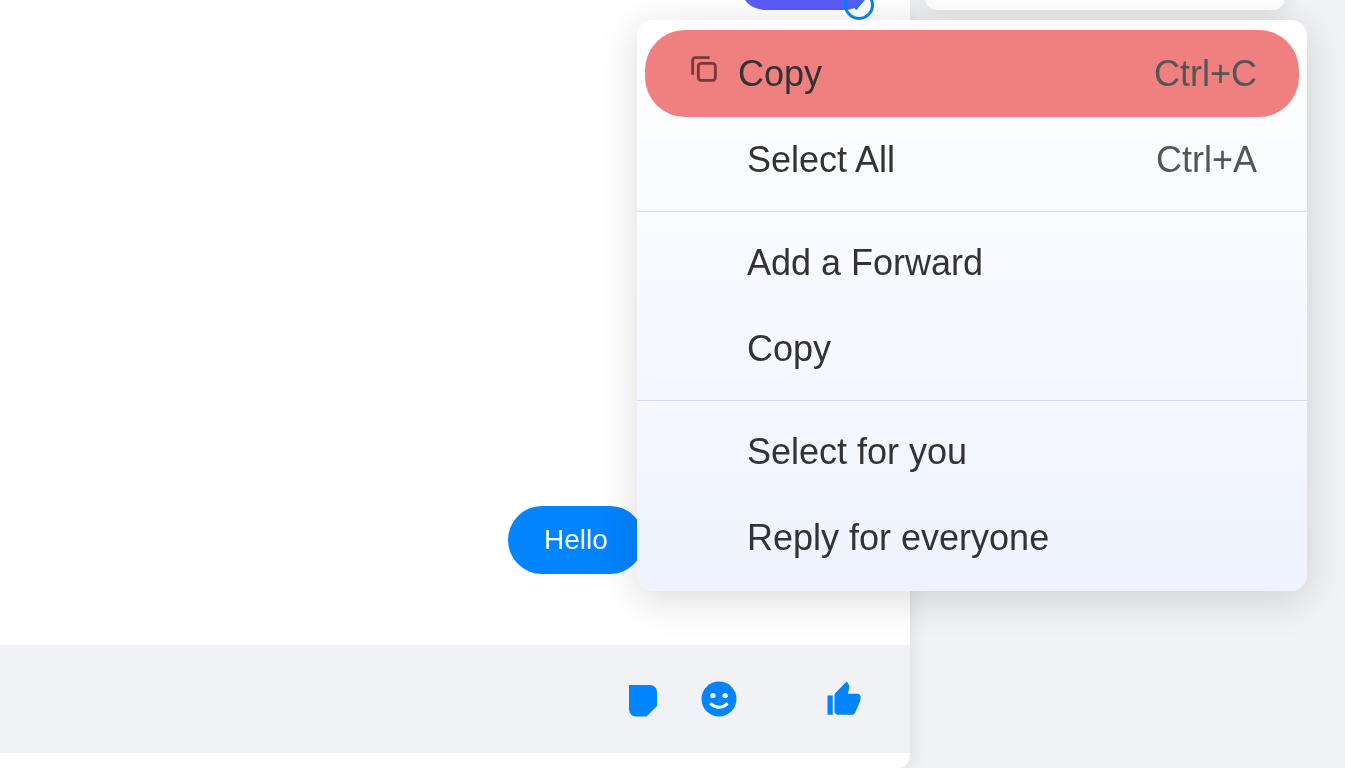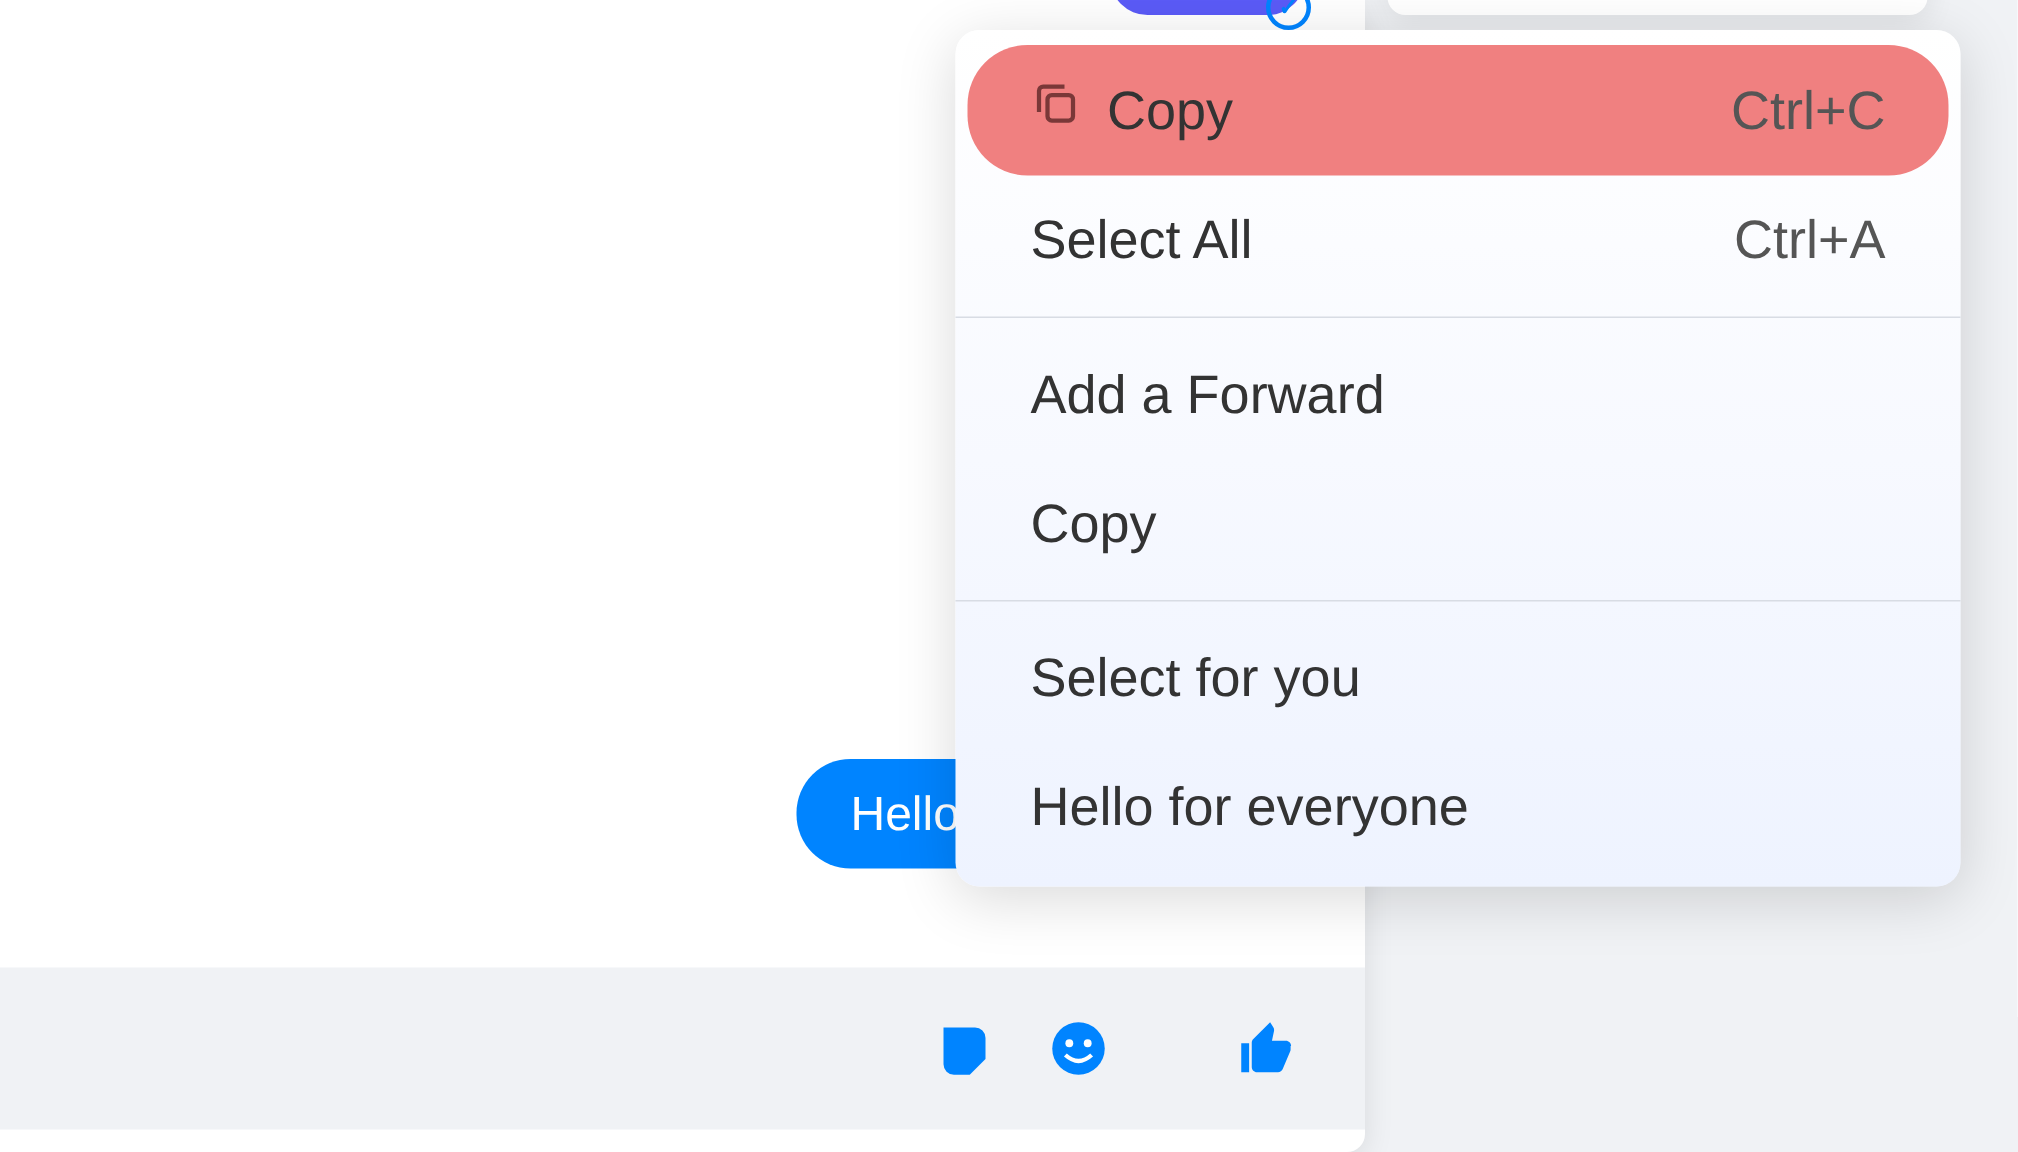--- a/index.html
+++ b/index.html
@@ -26,27 +26,27 @@
       box-shadow: 0 4px 20px rgba(0,0,0,0.1);
     }
     .message-area {
       position: relative;
       width: 100%;
       height: 645px;
       background: #ffffff;
     }
     .message-bubble {
       position: absolute;
-      left: 531px;
+      left: 508px;
       top: 506px;
       background: #0084ff;
       color: #ffffff;
       padding: 18px 36px;
       border-radius: 36px;
-      font-size: 32px;
+      font-size: 28px;
       font-weight: 400;
     }
     .message-bubble-top {
       position: absolute;
       left: 740px;
       top: -40px;
       width: 130px;
       height: 50px;
       background: #5b5bf7;
       border-radius: 36px;
@@ -121,20 +121,21 @@
     }
     .menu-item.highlighted .menu-label {
       margin-left: 20px;
     }
     .menu-item-left {
       display: flex;
       align-items: center;
       gap: 17px;
     }
     .menu-label {
+      margin-left: 60px;
     }
     .menu-item.highlighted .menu-item-left .menu-label {
       margin-left: 0;
     }
     .menu-shortcut {
       font-size: 36px;
       color: #555555;
     }
     .menu-divider {
       height: 1px;
@@ -219,15 +220,15 @@
   <div class="menu-item">
     <span class="menu-label">Copy</span>
   </div>
 
   <div class="menu-divider"></div>
 
   <div class="menu-item">
     <span class="menu-label">Select for you</span>
   </div>
   <div class="menu-item">
-    <span class="menu-label">Hello for everyone</span>
+    <span class="menu-label">Reply for everyone</span>
   </div>
 </div>
 
 </body></html>

